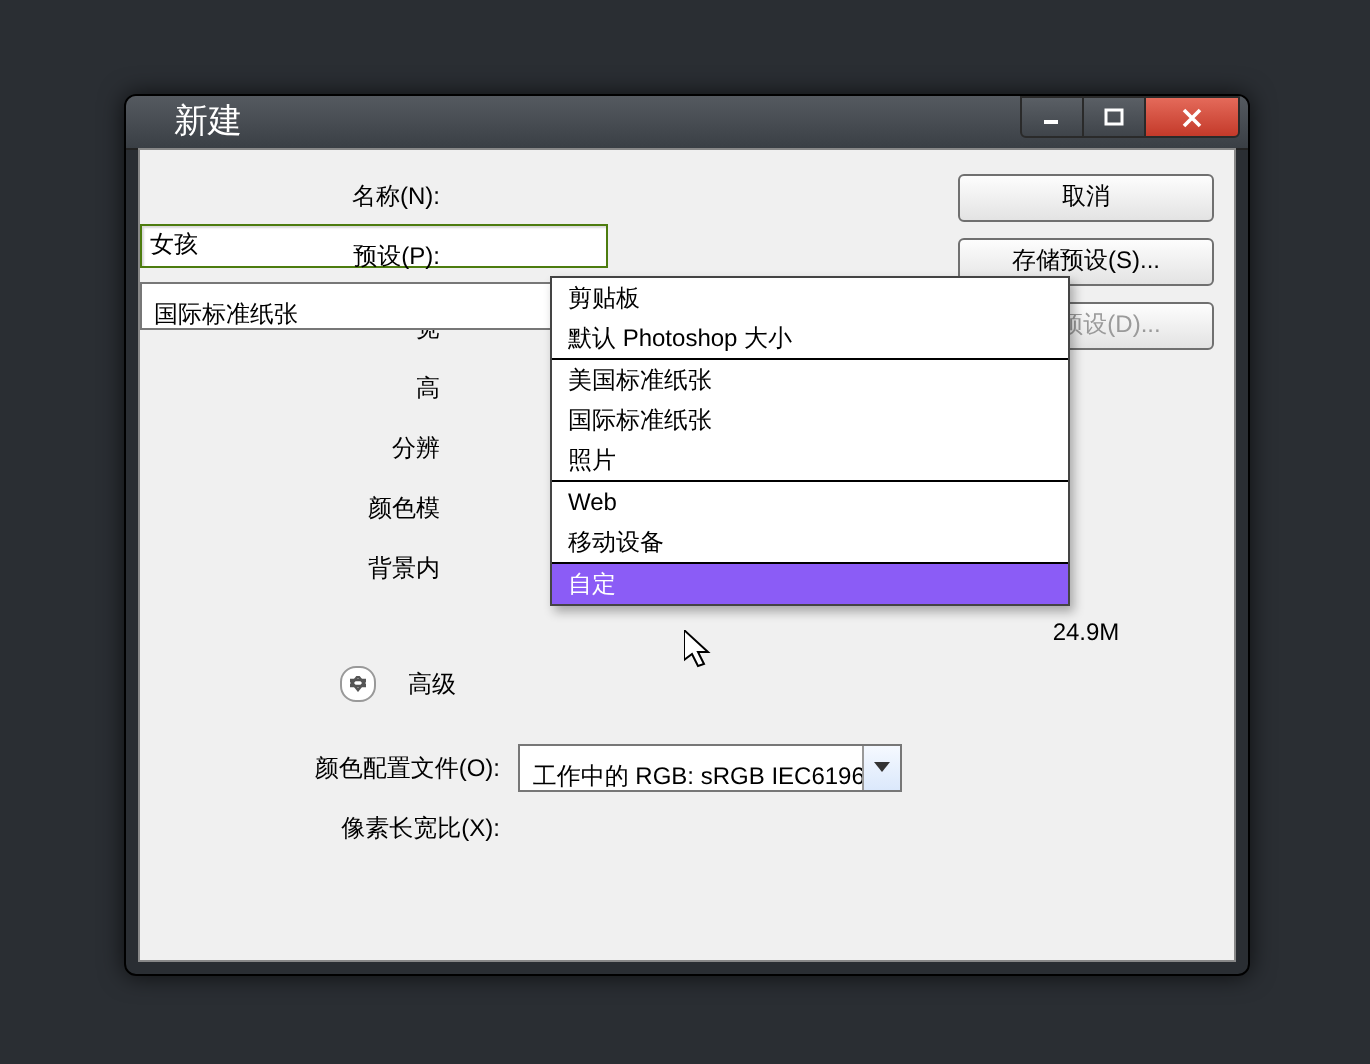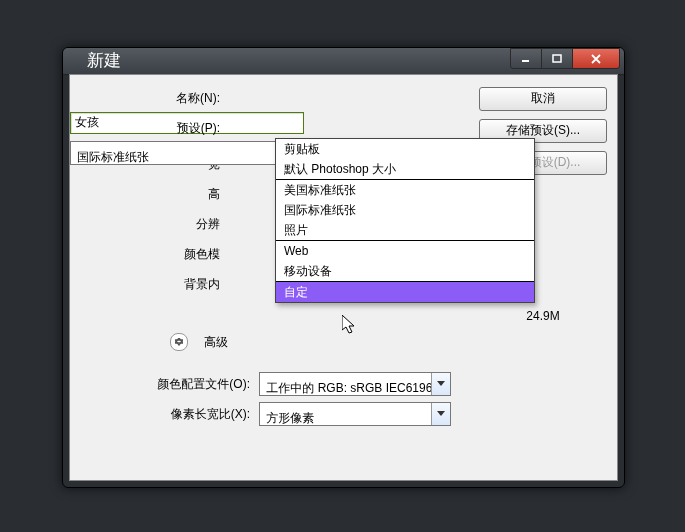--- a/index.html
+++ b/index.html
@@ -106,28 +106,20 @@
           <span class="val">工作中的 RGB: sRGB IEC6196...</span>
           <span class="arrow">
             <svg width="8" height="6">
                 <path d="M0 0 L8 0 L4 5 Z" fill="#333"></path>
               </svg>
           </span>
         </span>
       </div>
       <div class="row">
         <span class="lbl" style="width:180px">像素长宽比(X):</span>
-        <span class="combo" style="width:190px">
-          <span class="val">方形像素</span>
-          <span class="arrow">
-            <svg width="8" height="6">
-                <path d="M0 0 L8 0 L4 5 Z" fill="#333"></path>
-              </svg>
-          </span>
-        </span>
       </div>
     </div>
 
     <div class="dropdown">
       <div class="dgrp">
         <div class="ditem">剪贴板</div>
         <div class="ditem">默认 Photoshop 大小</div>
       </div>
       <div class="dgrp">
         <div class="ditem">美国标准纸张</div>

